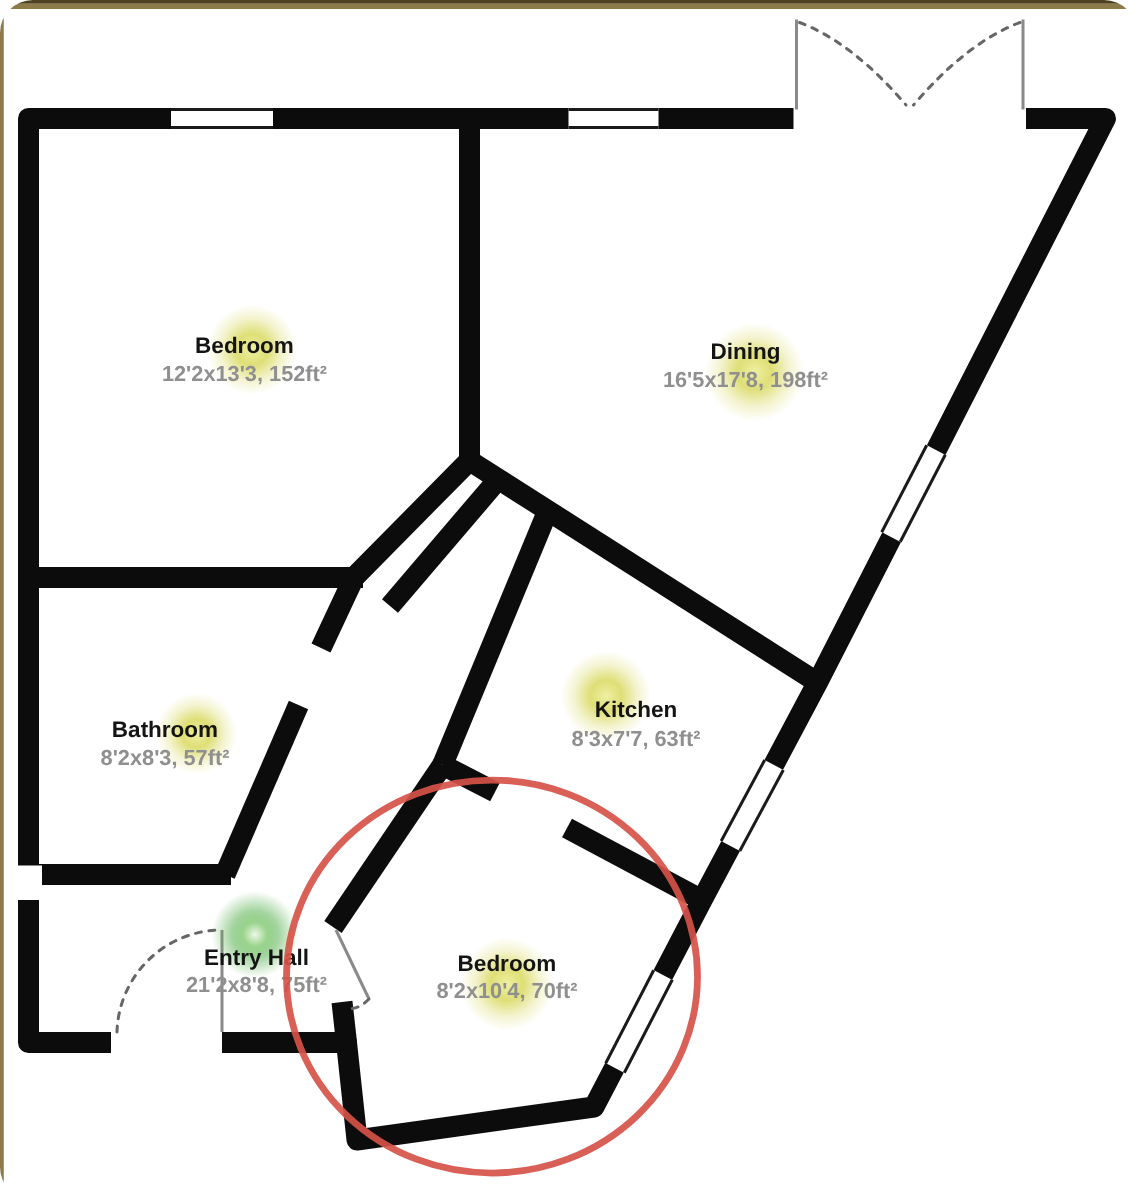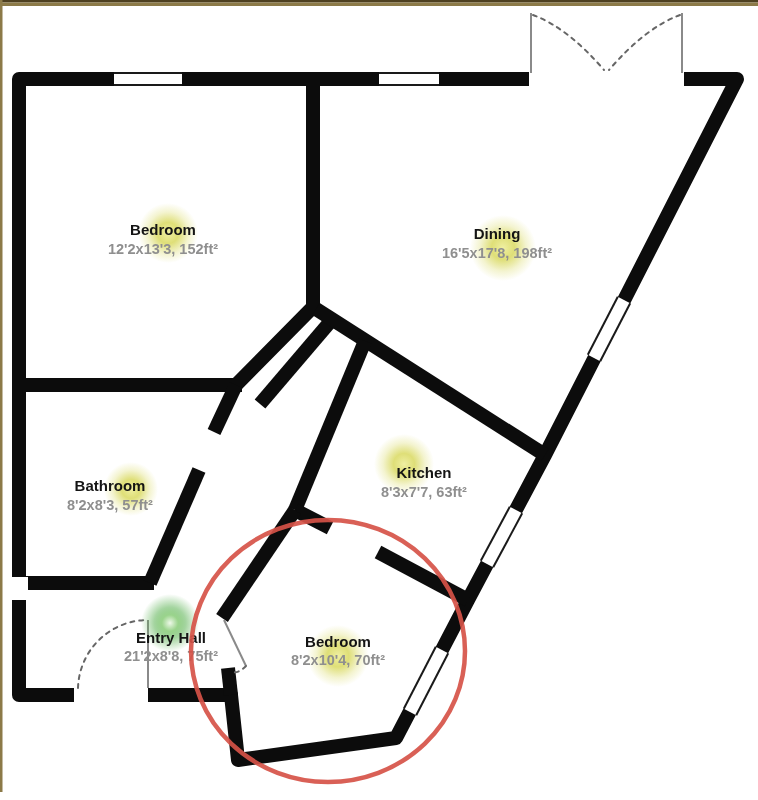--- a/index.html
+++ b/index.html
@@ -1,21 +1,21 @@
 <!DOCTYPE html>
 <html style="--wall: #0c0c0c; --room-fill: #ffffff; --name-text: #141414; --dims-text: #8f8f8f; --thin-line: #8a8a8a; --dashed-line: #666666; --annotation-red: #d65348; --marker-yellow: #d9d960; --marker-green: #5cb354; --frame-brown-dark: #4e4020; --frame-brown: #8c7a48;"><head>
 <meta charset="utf-8">
 <style>
   :root{
     --wall:#0c0c0c; --name:#141414; --dims:#8f8f8f; --thin:#8a8a8a;
     --dash:#666666; --red:#d65348; --bg:#ffffff;
     --border-dark:#4e4020; --border-brown:#8c7a48;
   }
   html,body{margin:0;padding:0;background:var(--bg);}
-  .stage{position:relative;width:758px;height:800px;background:var(--bg);overflow:hidden;}
+  .stage{position:relative;width:758px;height:800px;background:var(--bg);overflow:hidden;border-radius:22px;}
   svg{display:block;}
   .wall{stroke:var(--wall);stroke-width:14;fill:none;stroke-linejoin:round;stroke-linecap:butt;}
   .win-erase{stroke:#ffffff;stroke-width:15;stroke-linecap:butt;}
   .win-edge{stroke:#1a1a1a;stroke-width:2;stroke-linecap:butt;}
   .thin{stroke:var(--thin);stroke-width:2;fill:none;stroke-linecap:butt;}
   .dash{stroke:var(--dash);stroke-width:2;fill:none;stroke-dasharray:4 5;stroke-linecap:round;}
   .room-name{font-family:"Liberation Sans",sans-serif;font-size:15px;font-weight:bold;fill:var(--name);text-anchor:middle;}
   .room-dims{font-family:"Liberation Sans",sans-serif;font-size:14.5px;font-weight:bold;fill:var(--dims);text-anchor:middle;}
   .annot{stroke:var(--red);stroke-width:4.5;fill:none;opacity:.92;}
 </style>

